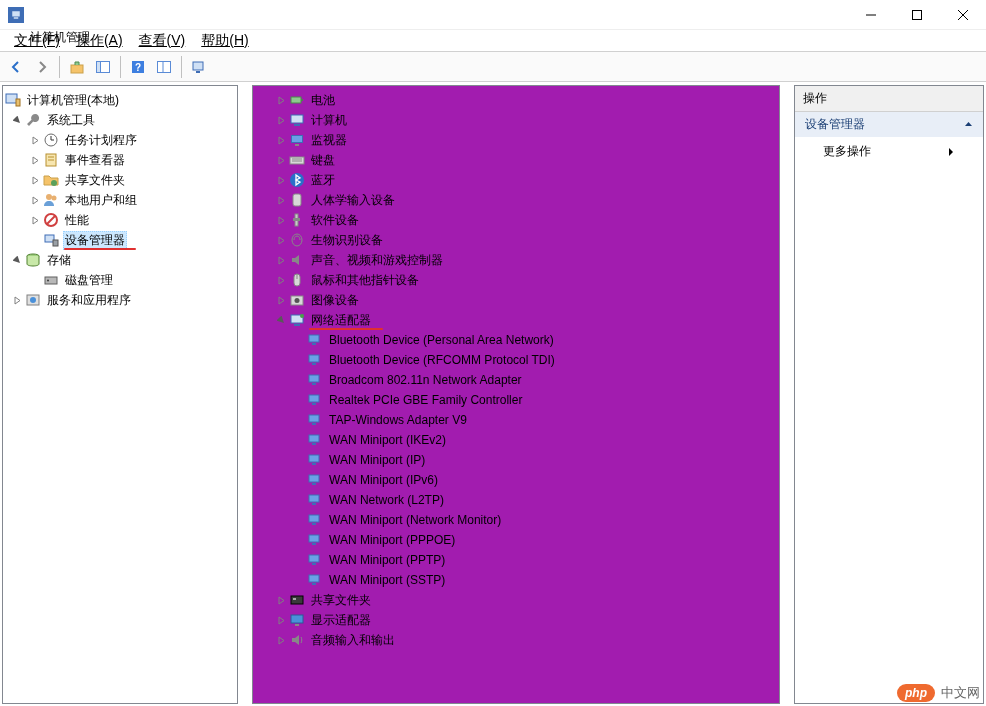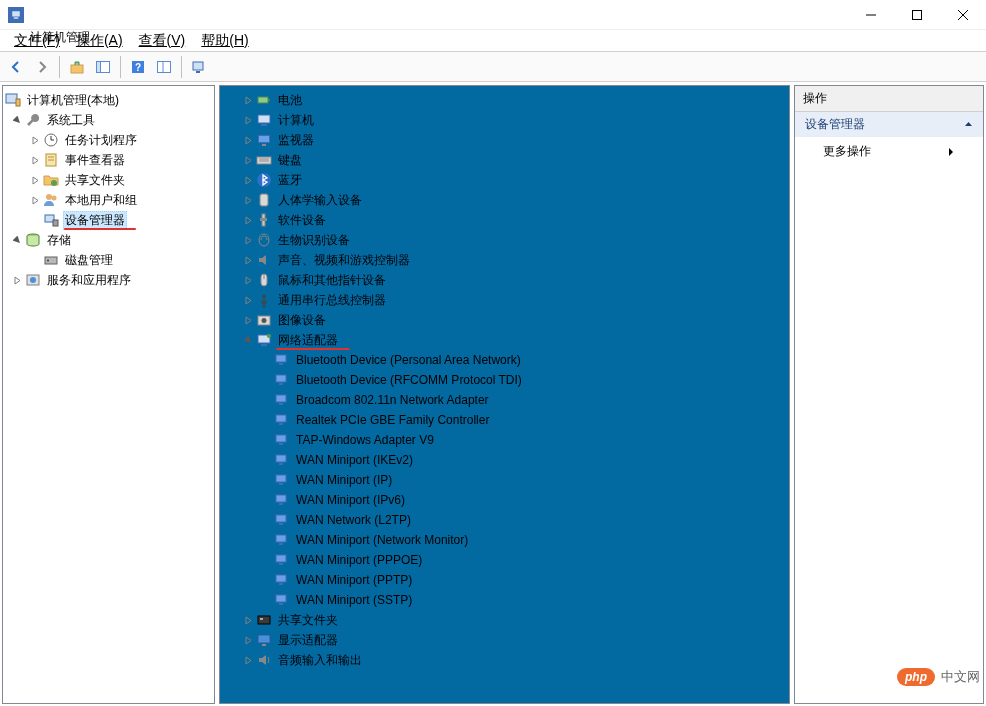--- a/index.html
+++ b/index.html
@@ -20,41 +20,41 @@
 
   
   .toolbar { height: 30px; display:flex; align-items:center; padding:0 4px; gap:2px; border-bottom: 1px solid #d0d0d0; background:#fafafa; }
   .toolbar .tbtn { width:24px; height:24px; display:flex; align-items:center; justify-content:center; border:1px solid transparent; }
   .toolbar .sep { width:1px; height:22px; background:#c0c0c0; margin:0 3px;}
 
   
   .main { flex:1; display:flex; border-top:1px solid #fff; min-height:0; }
 
   
-  .leftpane { width: 213px; border:1px solid #828790; margin:2px 1px 2px 2px; overflow:auto; background:#fff; padding:4px 2px; }
+  .leftpane { width: 236px; border:1px solid #828790; margin:2px 1px 2px 2px; overflow:auto; background:#fff; padding:4px 2px; }
   .tree-row { display:flex; align-items:center; height:20px; white-space:nowrap; font-size:12px; }
   .tree-row .exp { width:16px; height:16px; display:flex; align-items:center; justify-content:center; color:#636363;}
   .tree-row .ic { width:16px; height:16px; margin-right:4px; display:flex; align-items:center; justify-content:center;}
   .tree-row.selected > .label { background:#cce8ff; border:1px dotted #99d1ff; padding:0 1px;}
   .tree-row .label { padding:0 2px; }
   .underline-red { position:relative; }
   .underline-red::after { content:""; position:absolute; left:0; right:-10px; bottom:-1px; height:2px; background:#e03030; border-radius:1px;}
 
   
-  .centerpane { flex:1; border:1px solid #828790; margin:2px 3px; overflow-y:scroll; overflow-x:hidden; background:#0369a1; padding:4px 2px 16px 2px; position:relative;}
+  .centerpane { flex:1; border:1px solid #828790; margin:2px 13px; overflow-y:scroll; overflow-x:hidden; background:#a21caf; padding:4px 2px 16px 2px; position:relative;}
   .centerpane .tree-row { height:20px; }
 
   
   .rightpane { width: 190px; border:1px solid #828790; margin:2px 2px 2px 1px; background:#fff; display:flex; flex-direction:column; }
   .rightpane .hdr { background:#f0f0f0; padding:4px 8px; font-size:12px; border-bottom:1px solid #d0d0d0;}
   .rightpane .sechdr { background:#e8eef7; color:#1a3e74; padding:4px 10px; font-size:12px; display:flex; justify-content:space-between; align-items:center;}
   .rightpane .action { padding:6px 28px; font-size:12px; display:flex; justify-content:space-between; align-items:center;}
 
   
-  .watermark { position:absolute; right:6px; bottom:20px; display:flex; align-items:center; gap:6px; font-size:13px; color:#666; pointer-events:none;}
+  .watermark { position:absolute; right:6px; bottom:4px; display:flex; align-items:center; gap:6px; font-size:13px; color:#666; pointer-events:none;}
   .watermark .badge { background:#ef6a2f; color:#fff; font-weight:bold; padding:2px 8px; border-radius:12px; font-style:italic; font-size:12px;}
 
   
   svg { display:block; }
 </style>
 </head>
 <body>
 
 <div class="titlebar">
   <span class="appicon">
@@ -215,20 +215,34 @@
         </span>
       <span class="ic">
           <svg width="16" height="16" viewBox="0 0 16 16">
             <circle cx="6" cy="5" r="3" fill="#e8b070"></circle>
             <path d="M1 14c0-3 2-5 5-5s5 2 5 5" fill="#6aa0d8"></path>
             <circle cx="11" cy="6" r="2.5" fill="#e8b070"></circle>
           </svg>
         </span>
       <span class="label">本地用户和组</span>
     </div>
+    <div class="tree-row" style="padding-left:22px">
+      <span class="exp">
+          <svg width="9" height="9" viewBox="0 0 9 9">
+            <path d="M2 1 L7 4.5 L2 8 Z" fill="none" stroke="#808080"></path>
+          </svg>
+        </span>
+      <span class="ic">
+          <svg width="16" height="16" viewBox="0 0 16 16">
+            <circle cx="8" cy="8" r="6" fill="none" stroke="#d04040" stroke-width="2"></circle>
+            <line x1="4" y1="12" x2="12" y2="4" stroke="#d04040" stroke-width="2"></line>
+          </svg>
+        </span>
+      <span class="label">性能</span>
+    </div>
     <div class="tree-row selected" style="padding-left:38px">
       <span class="ic">
           <svg width="16" height="16" viewBox="0 0 16 16">
             <rect x="2" y="3" width="9" height="7" fill="#cfe0f5" stroke="#3e6db5"></rect>
             <rect x="10" y="8" width="5" height="6" fill="#9aa0a6" stroke="#555"></rect>
           </svg>
         </span>
       <span class="label underline-red">设备管理器</span>
     </div>
     <div class="tree-row" style="padding-left:4px">
@@ -404,34 +418,20 @@
               <path d="M2 1 L7 4.5 L2 8 Z" fill="none" stroke="#808080"></path>
             </svg>
           </span>
           <span class="ic">
             <svg width="16" height="16" viewBox="0 0 16 16">
               <rect x="5" y="2" width="6" height="12" rx="3" fill="#d8d8d8" stroke="#888"></rect>
               <line x1="8" y1="2" x2="8" y2="7" stroke="#888"></line>
             </svg>
           </span>
           <span class="label">鼠标和其他指针设备</span>
-        </div>
-        <div class="tree-row" style="padding-left:18px">
-          <span class="exp">
-            <svg width="9" height="9" viewBox="0 0 9 9">
-              <path d="M2 1 L7 4.5 L2 8 Z" fill="none" stroke="#808080"></path>
-            </svg>
-          </span>
-          <span class="ic">
-            <svg width="16" height="16" viewBox="0 0 16 16">
-              <path d="M8 2v10M8 12l-3-3m3 3l3-3M6 4h4" stroke="#444" fill="none" stroke-width="1.5"></path>
-              <circle cx="8" cy="14" r="1.5" fill="#444"></circle>
-            </svg>
-          </span>
-          <span class="label">通用串行总线控制器</span>
         </div>
         <div class="tree-row" style="padding-left:18px">
           <span class="exp">
             <svg width="9" height="9" viewBox="0 0 9 9">
               <path d="M2 1 L7 4.5 L2 8 Z" fill="none" stroke="#808080"></path>
             </svg>
           </span>
           <span class="ic">
             <svg width="16" height="16" viewBox="0 0 16 16">
               <rect x="2" y="4" width="12" height="9" fill="#d8d8d8" stroke="#888"></rect>

